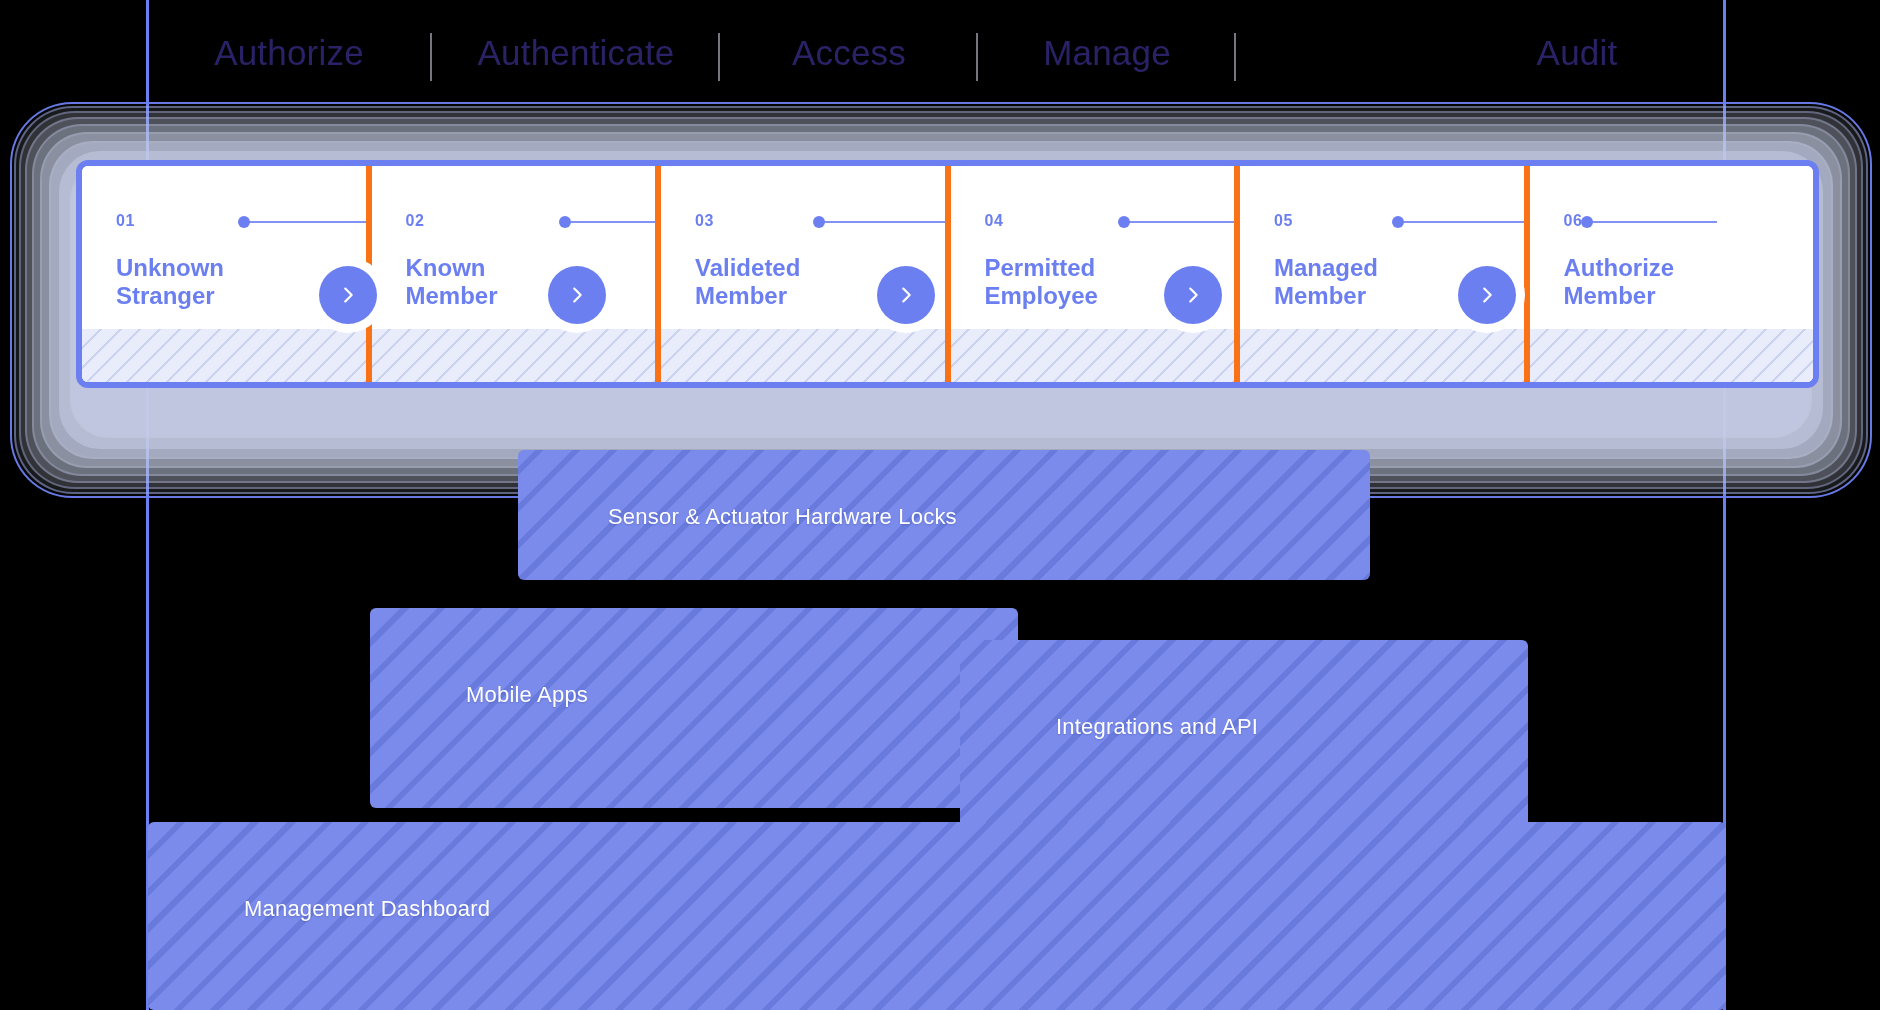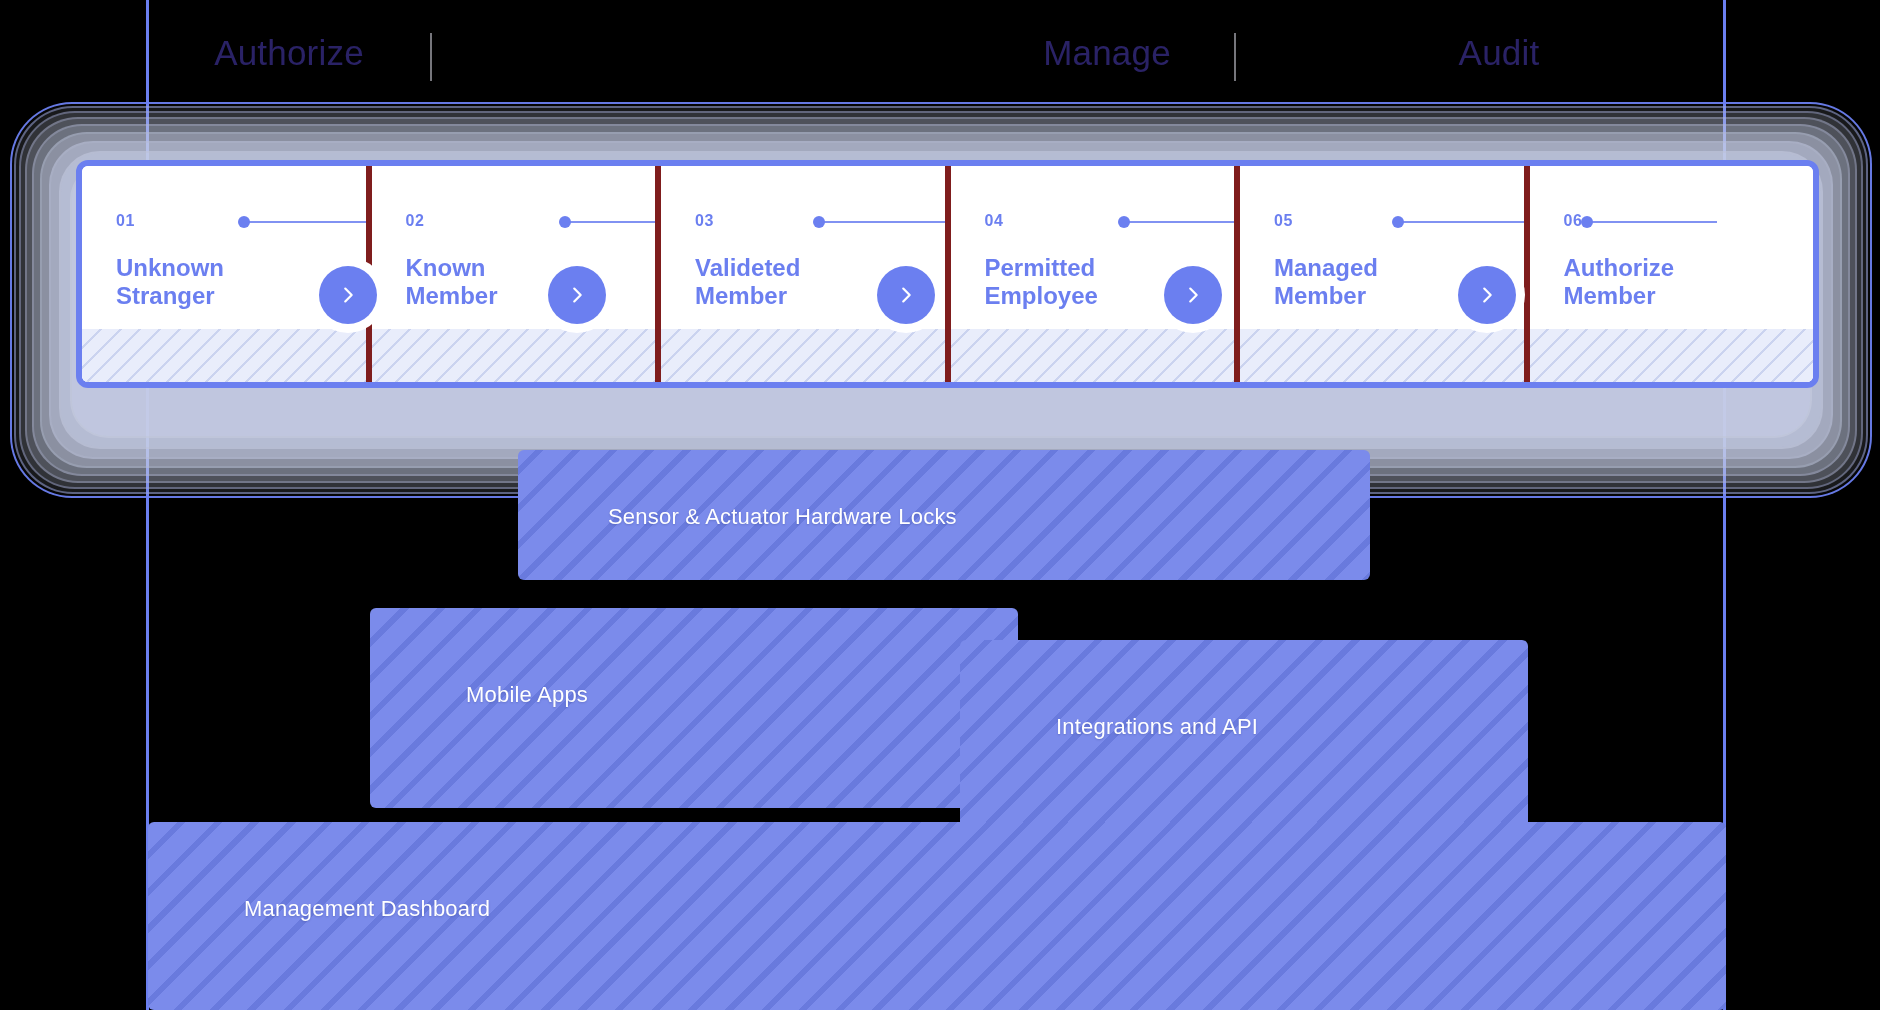--- a/index.html
+++ b/index.html
@@ -42,21 +42,21 @@
   .strip{
     position:absolute;left:76px;top:160px;
     width:1731px;height:216px;
     border:6px solid #6b7ff0;border-radius:12px;
     background:#fff;overflow:hidden;
     display:flex;
   }
   .card{
     position:relative;flex:1 1 0;height:100%;
     background:#fff;
-    border-right:6px solid #7f1d1d;
+    border-right:6px solid #f97316;
     box-sizing:border-box;
     overflow:hidden;
   }
   .card:last-child{border-right:none;}
   .card .hatchstrip{
     position:absolute;left:0;right:0;bottom:0;height:53px;
     background-color:#e9edfb;
     background-image:repeating-linear-gradient(
       -45deg,
       rgba(178,190,230,.55) 0 2px,
@@ -115,25 +115,33 @@
 <div id="stage">
 
   <div class="rail left"></div>
   <div class="rail right"></div>
 
   <div class="phases" id="phases">
       <div class="phase" style="left: 0px; width: 286px;">
         <span class="plabel">Authorize</span>
         <span class="pdiv"></span>
       </div>
+      <div class="phase" style="left: 286px; width: 288px;">
+        <span class="plabel">Authenticate</span>
+        <span class="pdiv"></span>
+      </div>
+      <div class="phase" style="left: 574px; width: 258px;">
+        <span class="plabel">Access</span>
+        <span class="pdiv"></span>
+      </div>
       <div class="phase" style="left: 832px; width: 258px;">
         <span class="plabel">Manage</span>
         <span class="pdiv"></span>
       </div>
-      <div class="phase" style="left: 1058px; width: 590px;">
+      <div class="phase" style="left: 1090px; width: 590px; padding-left: 46px;">
         <span class="plabel">Audit</span>
       </div>
     </div>
 
   <div class="stackwrap" id="stackwrap">
       <div class="ring" style="inset: 2px; width: 1862px; height: 396px; border: 2px solid rgba(107, 127, 240, 0.95); background: rgba(255, 255, 255, 0.02); border-radius: 62px;"></div>
       <div class="ring" style="inset: 6px; width: 1854px; height: 388px; border: 2px solid rgba(150, 160, 215, 0.55); background: rgba(198, 205, 230, 0.1); border-radius: 59px;"></div>
       <div class="ring" style="inset: 11px; width: 1844px; height: 378px; border: 2px solid rgba(160, 168, 210, 0.45); background: rgba(198, 205, 230, 0.14); border-radius: 56px;"></div>
       <div class="ring" style="inset: 17px; width: 1832px; height: 366px; border: 2px solid rgba(168, 175, 208, 0.4); background: rgba(198, 205, 230, 0.2); border-radius: 53px;"></div>
       <div class="ring" style="inset: 24px; width: 1818px; height: 352px; border: 2px solid rgba(172, 178, 205, 0.38); background: rgba(198, 205, 230, 0.26); border-radius: 50px;"></div>

